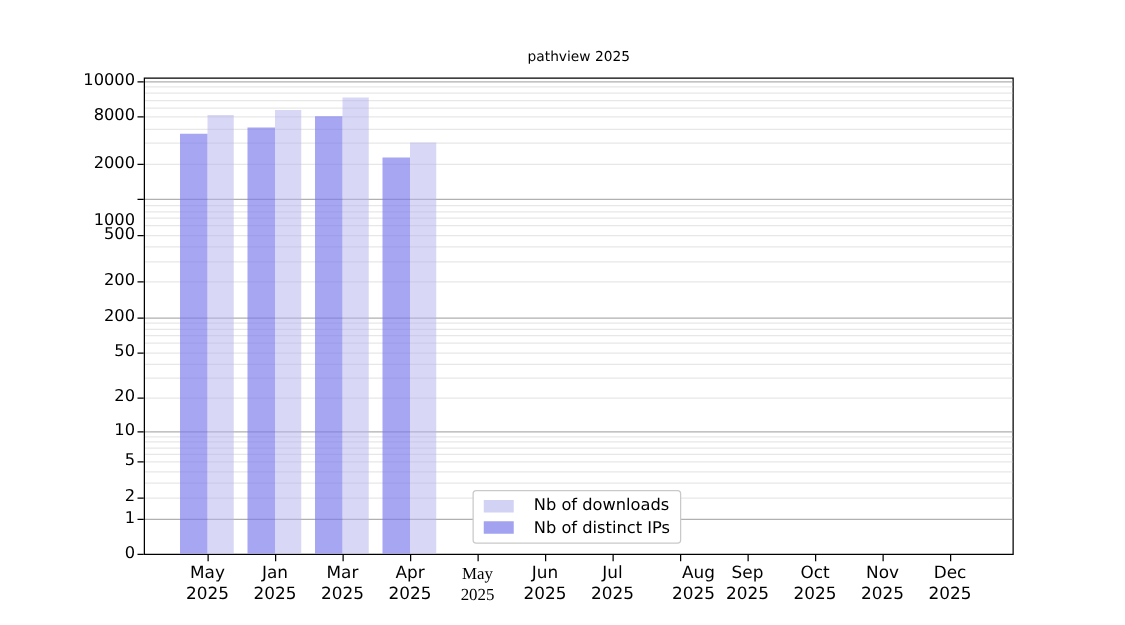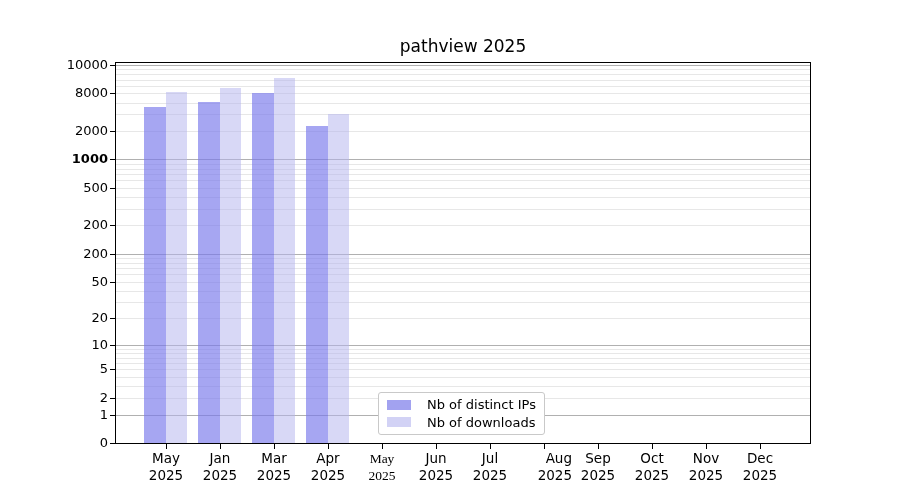--- a/index.html
+++ b/index.html
@@ -1,19 +1,19 @@
 <!DOCTYPE html>
 <html><head>
 <meta charset="utf-8">
 <style>
   html,body{margin:0;padding:0;background:#fff;}
   .figure{position:relative;width:900px;height:500px;background:#ffffff;overflow:hidden;
           font-family:"DejaVu Sans","Liberation Sans",sans-serif;color:#000;}
   .chart-title{position:absolute;left:115px;top:37px;width:696px;text-align:center;
-               font-size:17px;line-height:18px;}
+               font-size:11px;line-height:18px;}
   .plot{position:absolute;left:115px;top:62px;width:696px;height:382px;
         border:1px solid #000;box-sizing:border-box;}
   .plot-inner{position:absolute;left:0;top:0;right:0;bottom:0;overflow:hidden;}
   .gridline{position:absolute;left:0;width:100%;height:1px;}
   .bar{position:absolute;bottom:0;}
   .ytick{position:absolute;height:1px;width:5px;background:#000;}
   .ylabel{position:absolute;left:28px;width:80px;text-align:right;
           font-size:13px;line-height:16px;}
   .xtick{position:absolute;width:1px;height:5px;background:#000;top:444px;}
   .xlabel{position:absolute;width:56px;text-align:center;font-size:13.5px;
@@ -87,21 +87,21 @@
   </div>
 
   <div id="yaxis">
       <div class="ytick" style="left: 110px; top: 65px;"></div>
       <div class="ylabel" style="top: 57px;">10000</div>
       <div class="ytick" style="left: 110px; top: 93px;"></div>
       <div class="ylabel" style="top: 85px;">8000</div>
       <div class="ytick" style="left: 110px; top: 131px;"></div>
       <div class="ylabel" style="top: 123px;">2000</div>
       <div class="ytick" style="left: 110px; top: 159px;"></div>
-      <div class="ylabel" style="top: 151px; font-weight: bold;">1000</div>
+      <div class="ylabel" style="top: 169px;">1000</div>
       <div class="ytick" style="left: 110px; top: 188px;"></div>
       <div class="ylabel" style="top: 180px;">500</div>
       <div class="ytick" style="left: 110px; top: 225px;"></div>
       <div class="ylabel" style="top: 217px;">200</div>
       <div class="ytick" style="left: 110px; top: 254px;"></div>
       <div class="ylabel" style="top: 246px;">200</div>
       <div class="ytick" style="left: 110px; top: 282px;"></div>
       <div class="ylabel" style="top: 274px;">50</div>
       <div class="ytick" style="left: 110px; top: 318px;"></div>
       <div class="ylabel" style="top: 310px;">20</div>
@@ -174,21 +174,21 @@
       </div>
       <div class="xtick" style="left: 760px;"></div>
       <div class="xlabel" style="left: 732px;">
         <div>Dec</div>
         <div>2025</div>
       </div>
     </div>
 
   <div class="legend">
     <div class="legend-row">
+      <span class="legend-swatch" id="swatch-1" style="background: rgb(210, 210, 245);"></span>
+      <span class="legend-label">Nb of downloads</span>
+    </div>
+    <div class="legend-row">
       <span class="legend-swatch" id="swatch-0" style="background: rgb(162, 162, 240);"></span>
       <span class="legend-label">Nb of distinct IPs</span>
-    </div>
-    <div class="legend-row">
-      <span class="legend-swatch" id="swatch-1" style="background: rgb(210, 210, 245);"></span>
-      <span class="legend-label">Nb of downloads</span>
     </div>
   </div>
 </div>
 
 </body></html>

